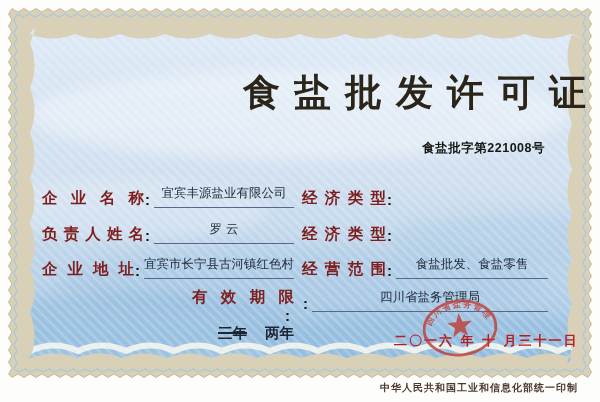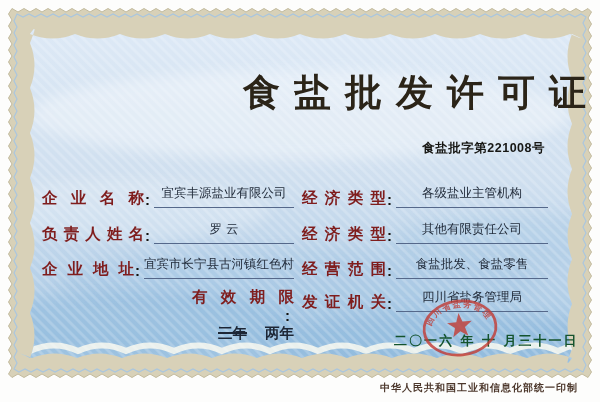--- a/index.html
+++ b/index.html
@@ -29,21 +29,21 @@
   .fvalue{flex:1;text-align:center;font-size:12.5px;color:#222c3b;
           border-bottom:1.2px solid #55688a;padding-bottom:5px;white-space:nowrap;
           font-family:"DejaVu Serif",serif;}
   .fvalue.noline{border-bottom:none;text-align:center;font-size:14.5px;
                  color:#1d2635;font-weight:bold;padding-left:6px;}
   .crossed{text-decoration:line-through;text-decoration-thickness:2.2px;margin-right:18px;}
 
   .note{position:absolute;left:36px;top:315px;width:336px;font-size:10.5px;
         line-height:1.5;color:#2a3a55;font-weight:600;text-align:justify;
         font-family:"DejaVu Serif",serif;}
-  .issuedate{position:absolute;left:394px;top:332px;font-size:13px;color:#14532d;
+  .issuedate{position:absolute;left:394px;top:332px;font-size:13px;color:#b91c1c;
              letter-spacing:2px;font-family:"DejaVu Serif",serif;font-weight:600;}
   .footer{position:absolute;right:22px;top:381px;font-size:10px;font-weight:bold;
           color:#4c372b;letter-spacing:1px;font-family:"DejaVu Serif",serif;text-align:center;}
 </style>
 </head>
 <body>
 
 <div class="stage">
 
   <svg id="deco" width="600" height="402">
@@ -86,52 +86,49 @@
     <div class="licno">食盐批字第221008号</div>
 
     <div class="row r1l">
       <span class="flabel wL">企业名称</span>
         <span class="colon">:</span>
       <span class="fvalue">宜宾丰源盐业有限公司</span>
     </div>
     <div class="row r1r">
       <span class="flabel wR">经济类型</span>
         <span class="colon">:</span>
-      <span class="fvalue">各级盐业主管机构</span>
     </div>
 
     <div class="row r2l">
       <span class="flabel wL">负责人姓名</span>
         <span class="colon">:</span>
       <span class="fvalue">罗 云</span>
     </div>
     <div class="row r2r">
       <span class="flabel wR">经济类型</span>
         <span class="colon">:</span>
-      <span class="fvalue">其他有限责任公司</span>
     </div>
 
     <div class="row r3l">
       <span class="flabel wL">企业地址</span>
         <span class="colon">:</span>
       <span class="fvalue">宜宾市长宁县古河镇红色村</span>
     </div>
     <div class="row r3r">
       <span class="flabel wR">经营范围</span>
         <span class="colon">:</span>
       <span class="fvalue">食盐批发、食盐零售</span>
     </div>
 
     <div class="row r4l">
       <span class="flabel wL">有效期限</span>
         <span class="colon">:</span>
       <span class="fvalue noline"><span class="crossed">三年</span><span>两年</span></span>
     </div>
     <div class="row r4r">
-      <span class="flabel wR">发证机关</span>
         <span class="colon">:</span>
       <span class="fvalue">四川省盐务管理局</span>
     </div>
 
     <div class="issuedate">二〇一六 年 十 月三十一日</div>
     <div class="footer">中华人民共和国工业和信息化部统一印制</div>
   </div>
 
   <svg id="sealLayer" width="600" height="402">
     <defs>

